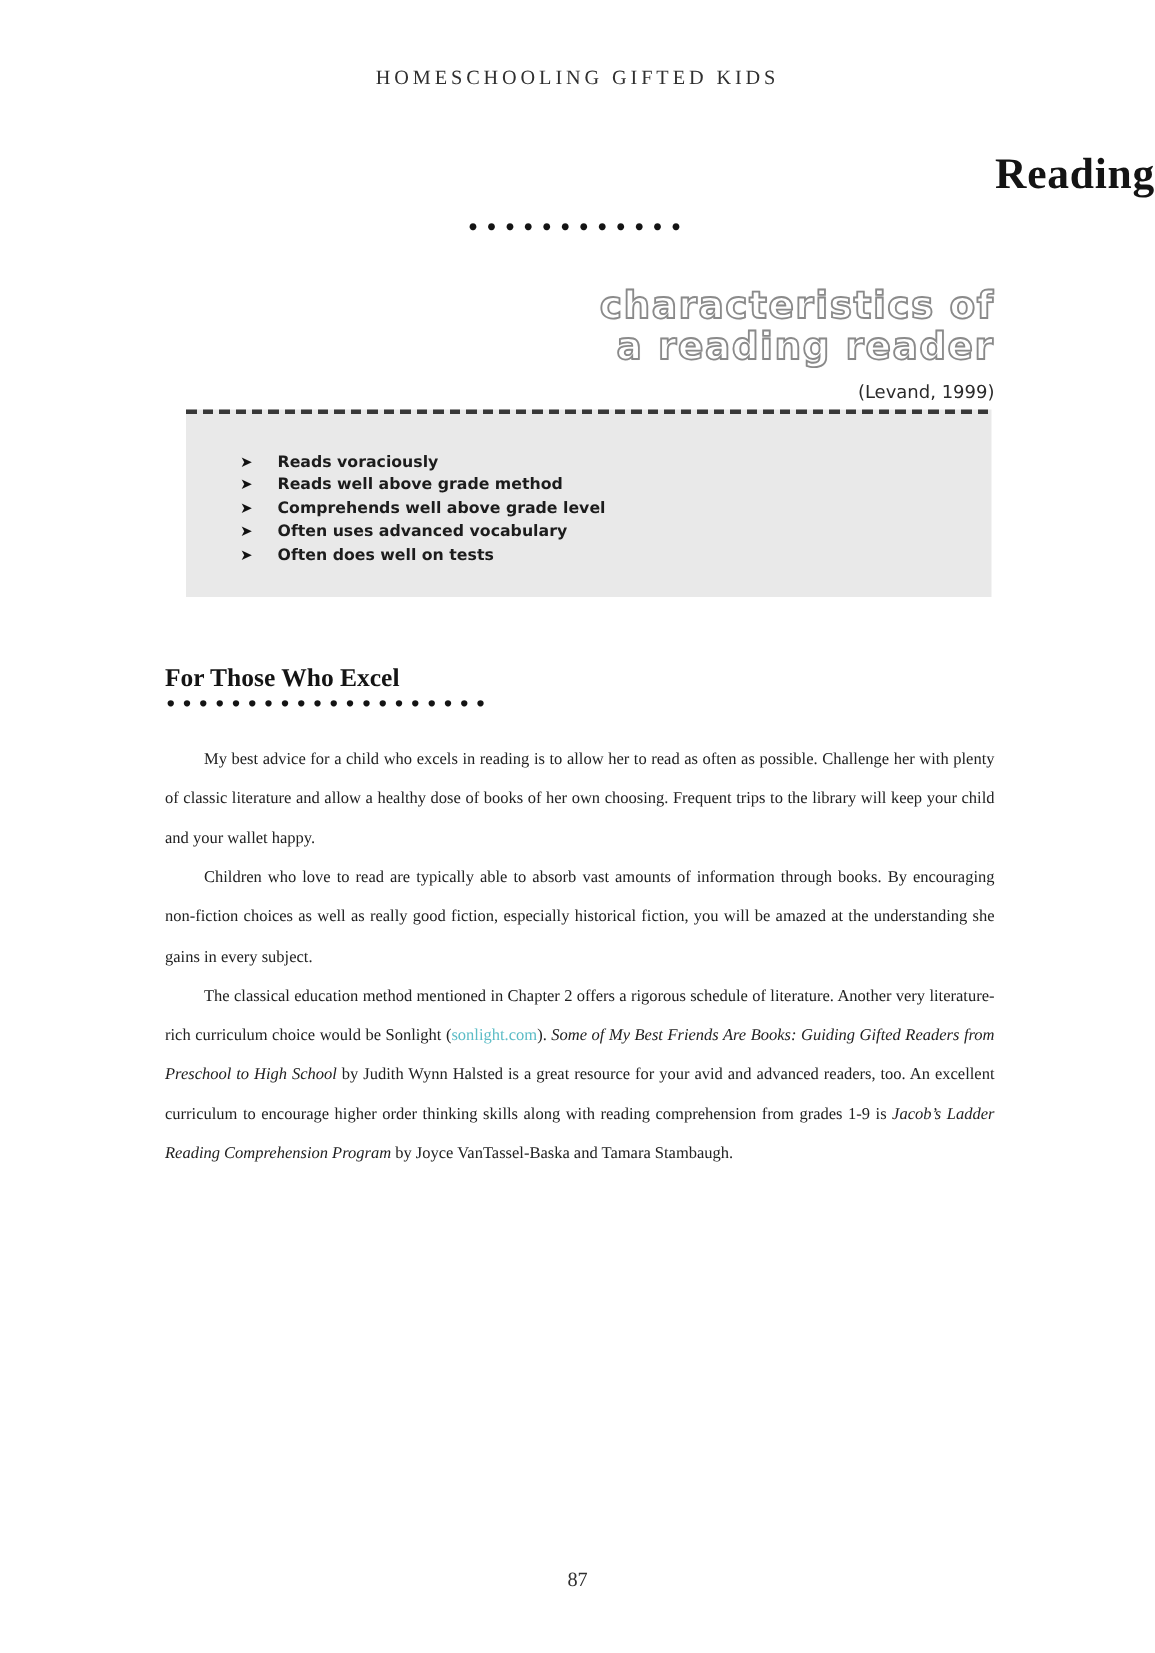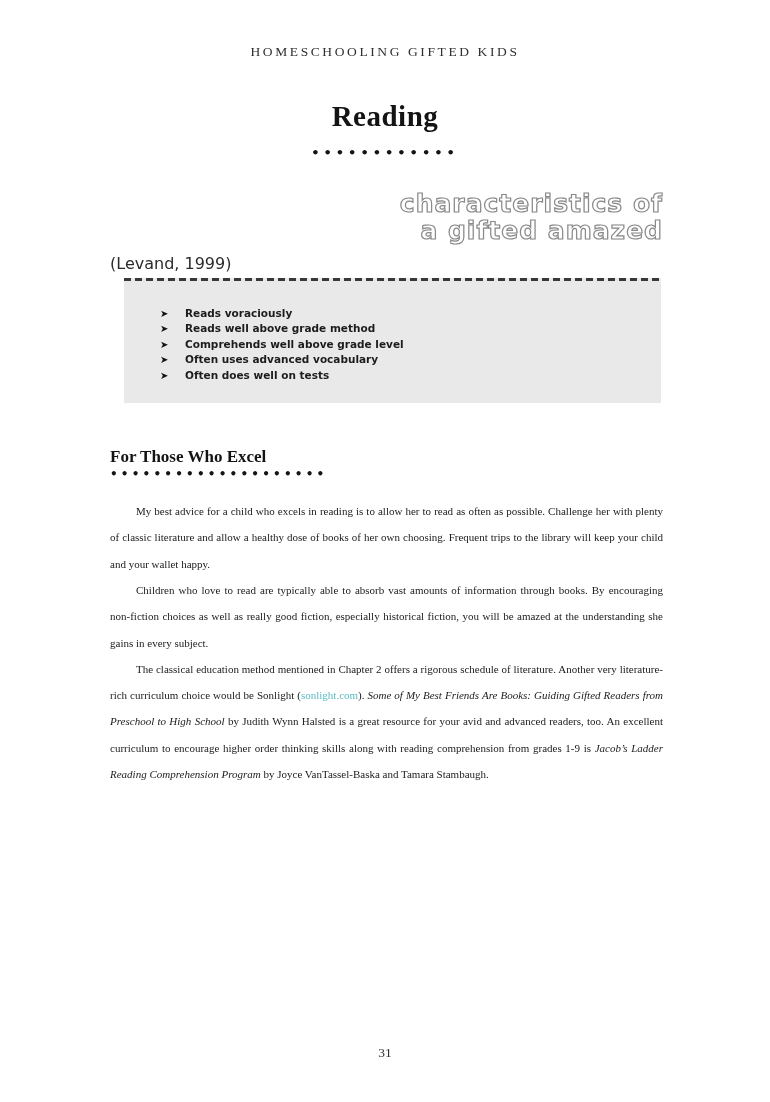--- a/index.html
+++ b/index.html
@@ -21,21 +21,21 @@
     padding-top: 44px;
     text-align: center;
     font-family: "Liberation Serif", serif;
     font-size: 13.5px;
     letter-spacing: 2.6px;
     color: #2f2f2f;
   }
   
   .chapter-title {
     margin: 40px 0 12px 0;
-    text-align: center;
+    text-align: right;
     font-family: "Liberation Serif", serif;
     font-size: 29px;
     font-weight: bold;
     color: #141414;
     letter-spacing: 0.5px;
   }
   .title-dots {
     margin-top: 1px;
     text-align: center;
     font-family: "DejaVu Sans", sans-serif;
@@ -52,22 +52,23 @@
     font-size: 25px;
     font-weight: bold;
     line-height: 1.08;
     letter-spacing: 1px;
     color: #ffffff;
     -webkit-text-stroke: 1.2px #8a8a8a;
     text-shadow: 0 0 1px #9a9a9a;
   }
   .citation {
     margin-top: 10px;
-    font-family: "DejaVu Sans", sans-serif;
-    font-size: 16px;
+    text-align: right;
+    font-family: "DejaVu Sans", sans-serif;
+    font-size: 12px;
     color: #2b2b2b;
   }
   
   .char-box {
     margin-left: 14px;
     width: 537px;
     margin-top: 5px;
     background: #e9e9e9;
   }
   .dashed-line {
@@ -146,21 +147,21 @@
   <div class="running-header">HOMESCHOOLING GIFTED KIDS</div>
 
   <h1 class="chapter-title">Reading</h1>
 
   <div class="title-dots">••••••••••••</div>
 
   <div class="content">
 
     <div class="outline-heading">
       <span>characteristics of</span><br>
-      <span>a gifted amazed</span>
+      <span>a reading reader</span>
     </div>
 
     <div class="citation">(Levand, 1999)</div>
 
     <div class="char-box">
       <div class="dashed-line"></div>
       <ul class="char-list" id="char-list">
           <li>
             <span class="bullet">➤</span>
             <span>Reads voraciously</span>
@@ -189,15 +190,15 @@
     <div class="section-dots">••••••••••••••••••••</div>
 
     <div class="body-text" id="body-paragraphs">
         <p><span>My best advice for a child who excels in reading is to allow her to read as often as possible. Challenge her with plenty of classic literature and allow a healthy dose of books of her own choosing. Frequent trips to the library will keep your child and your wallet happy.</span></p>
         <p><span>Children who love to read are typically able to absorb vast amounts of information through books. By encouraging non-fiction choices as well as really good fiction, especially historical fiction, you will be amazed at the understanding she gains in every subject.</span></p>
         <p><span>The classical education method mentioned in Chapter 2 offers a rigorous schedule of literature. Another very literature-rich curriculum choice would be Sonlight (</span><span class="link">sonlight.com</span><span>). </span><em>Some of My Best Friends Are Books: Guiding Gifted Readers from Preschool to High School</em><span> by Judith Wynn Halsted is a great resource for your avid and advanced readers, too. An excellent curriculum to encourage higher order thinking skills along with reading comprehension from grades 1-9 is </span><em>Jacob’s Ladder Reading Comprehension Program</em><span> by Joyce VanTassel-Baska and Tamara Stambaugh.</span></p>
       </div>
 
   </div>
 
-  <div class="page-number">31</div>
+  <div class="page-number">87</div>
 
 </div>
 
 </body></html>

